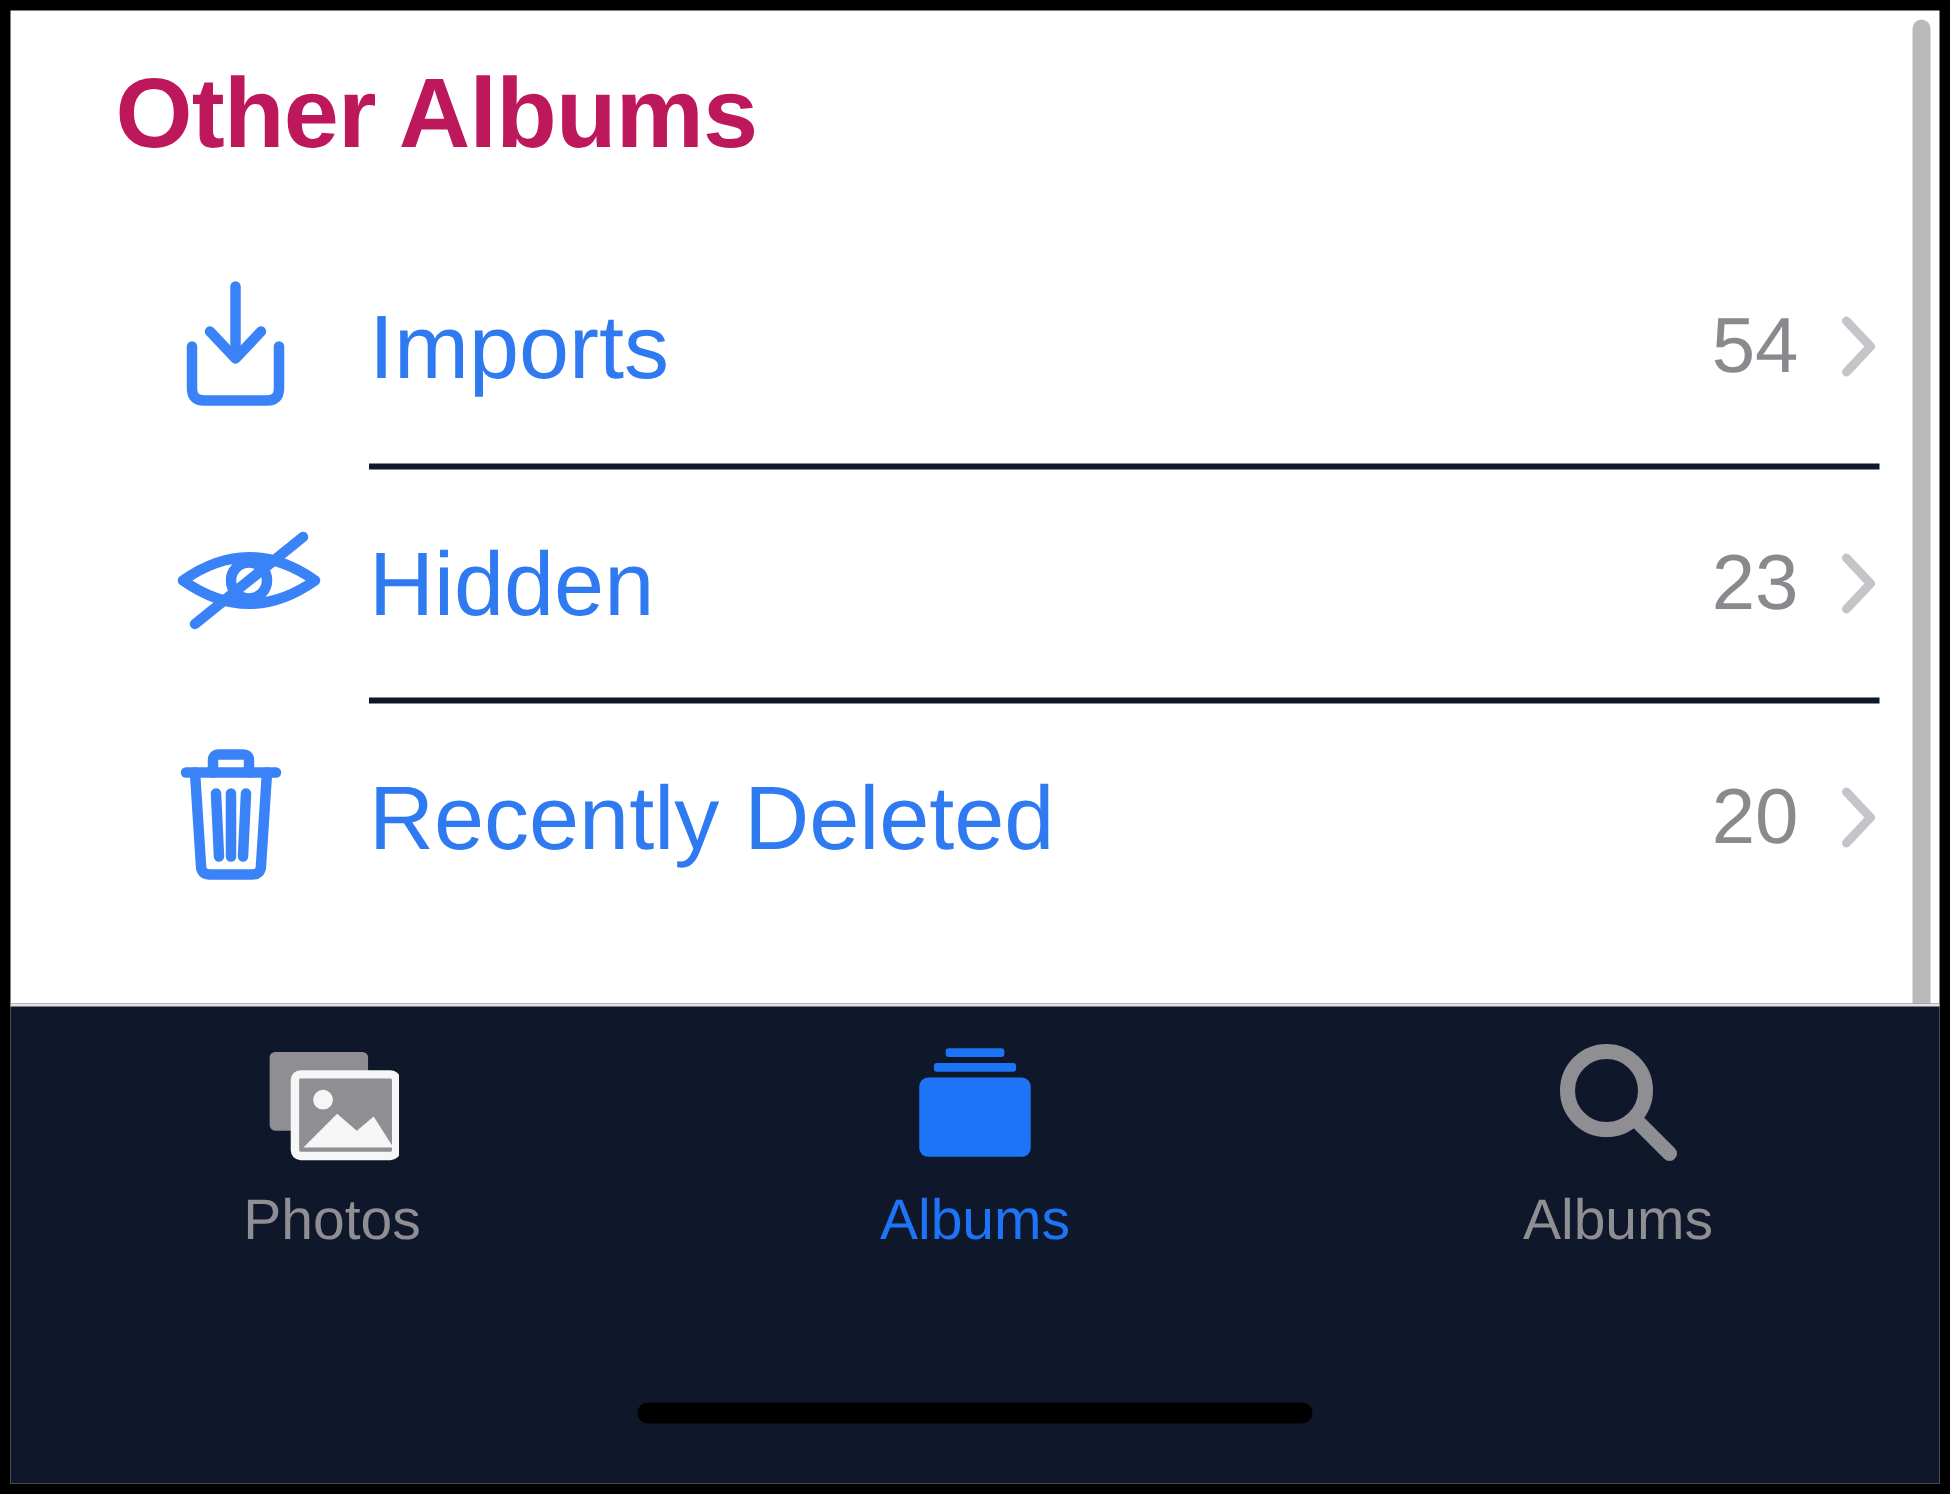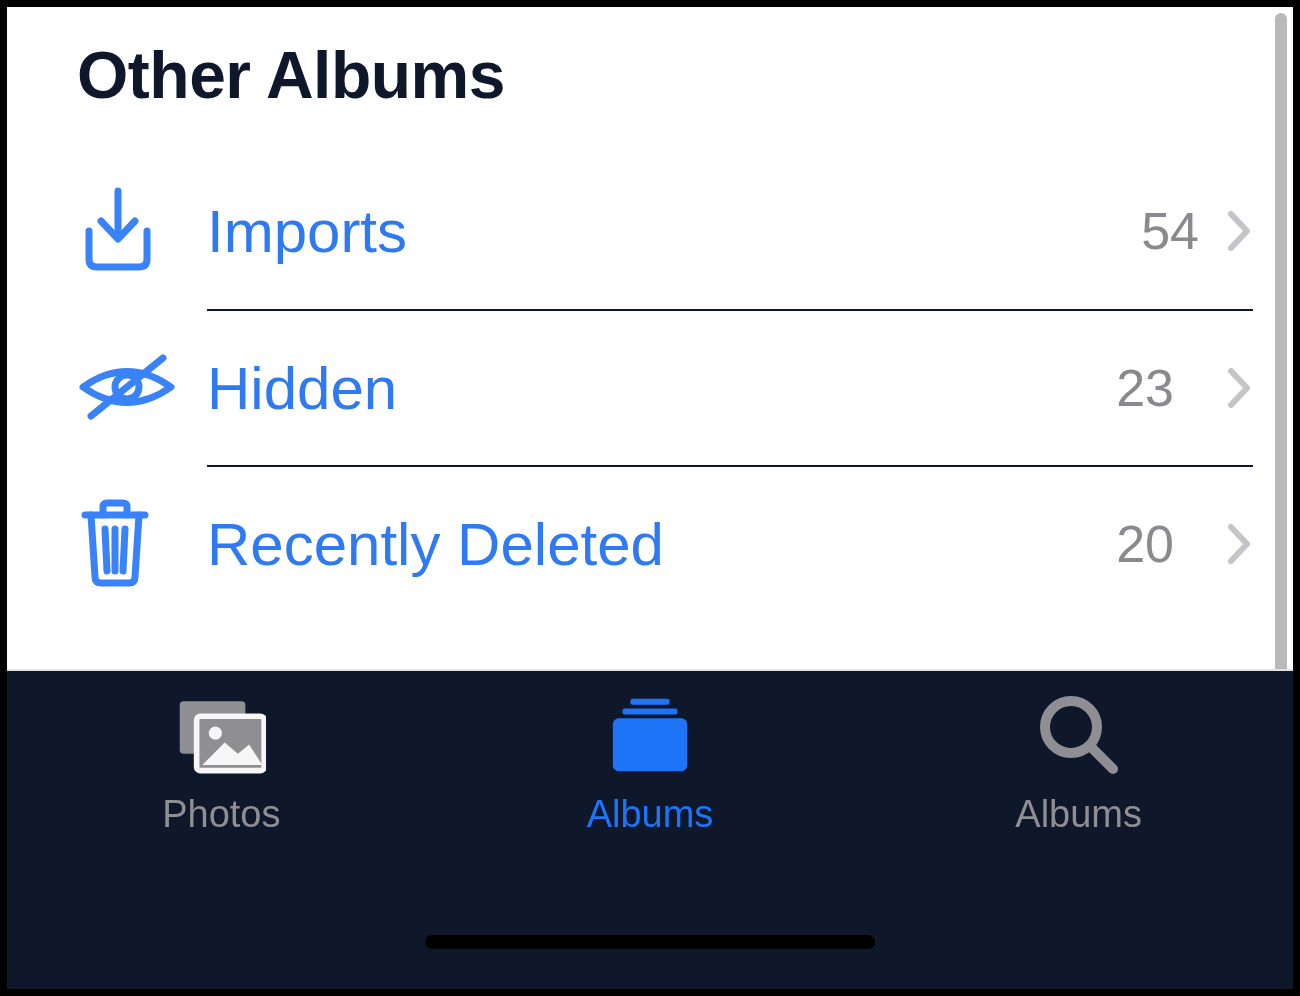--- a/index.html
+++ b/index.html
@@ -11,32 +11,32 @@
       background:#fff;
       border: 7px solid #000;
     }
     .content {
       position:absolute; left:0; top:0; right:0; bottom:320px;
       padding: 20px 0 0 0;
     }
     .section-title {
       font-size: 66px;
       font-weight: 700;
-      color:#0f172a;
+      color:#be185d;
       padding: 10px 70px 40px 70px;
       letter-spacing: -0.5px;
     }
-    .list { padding-left: 70px; }
+    .list { padding-left: 109px; }
     .row {
       display:flex; align-items:center;
       height: 156px;
       padding-right: 40px;
       cursor:pointer;
     }
-    .row + .row .row-inner { border-top: 2px solid #0f172a; gap: 25px; }
+    .row + .row .row-inner { border-top: 4px solid #0f172a; }
     .row-icon {
       width: 130px; flex: 0 0 130px;
       display:flex; align-items:center; justify-content:flex-start;
     }
     .row-inner {
       flex:1; display:flex; align-items:center; height:100%;
     }
     .row-label {
       flex:1;
       font-size: 60px;

